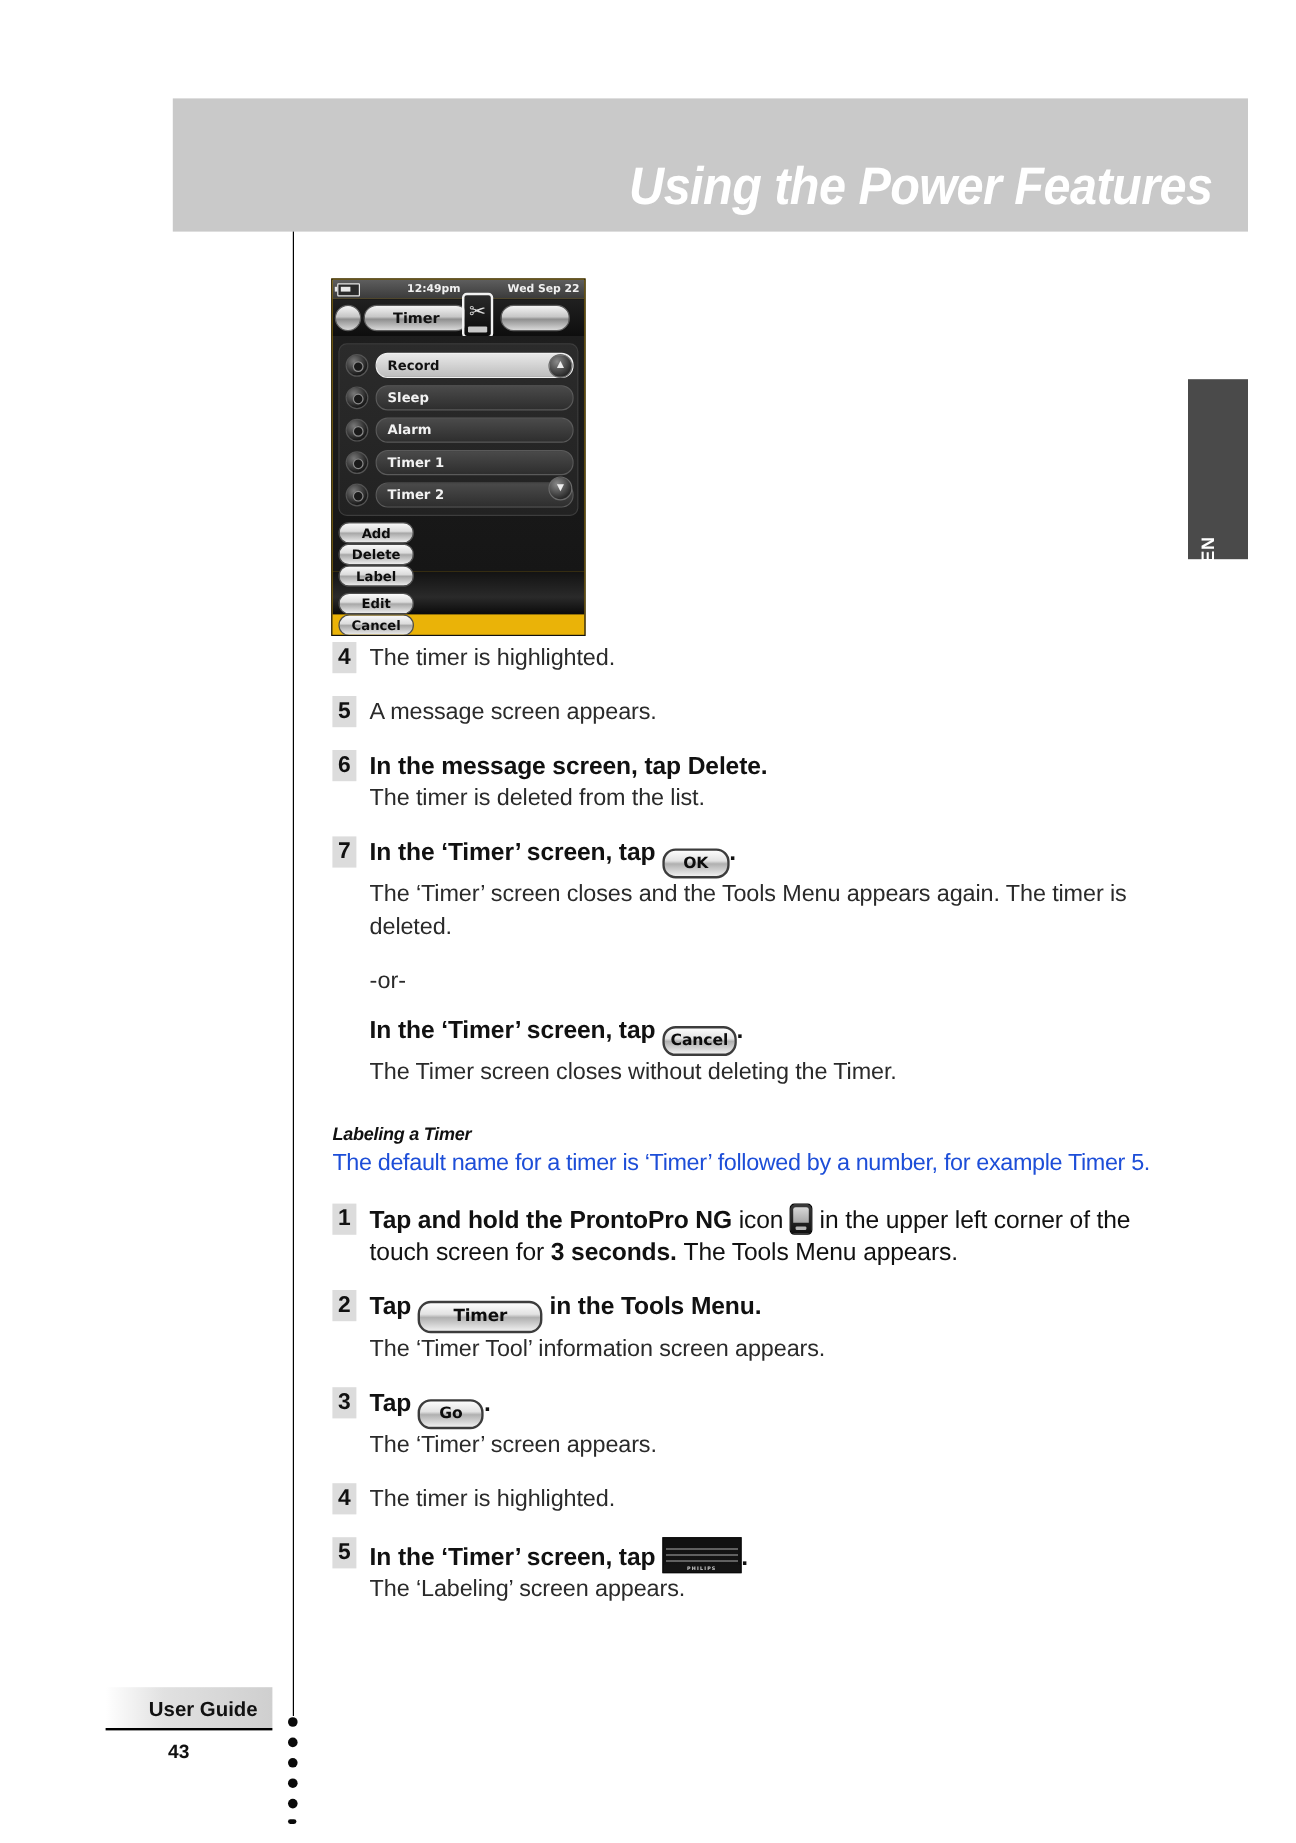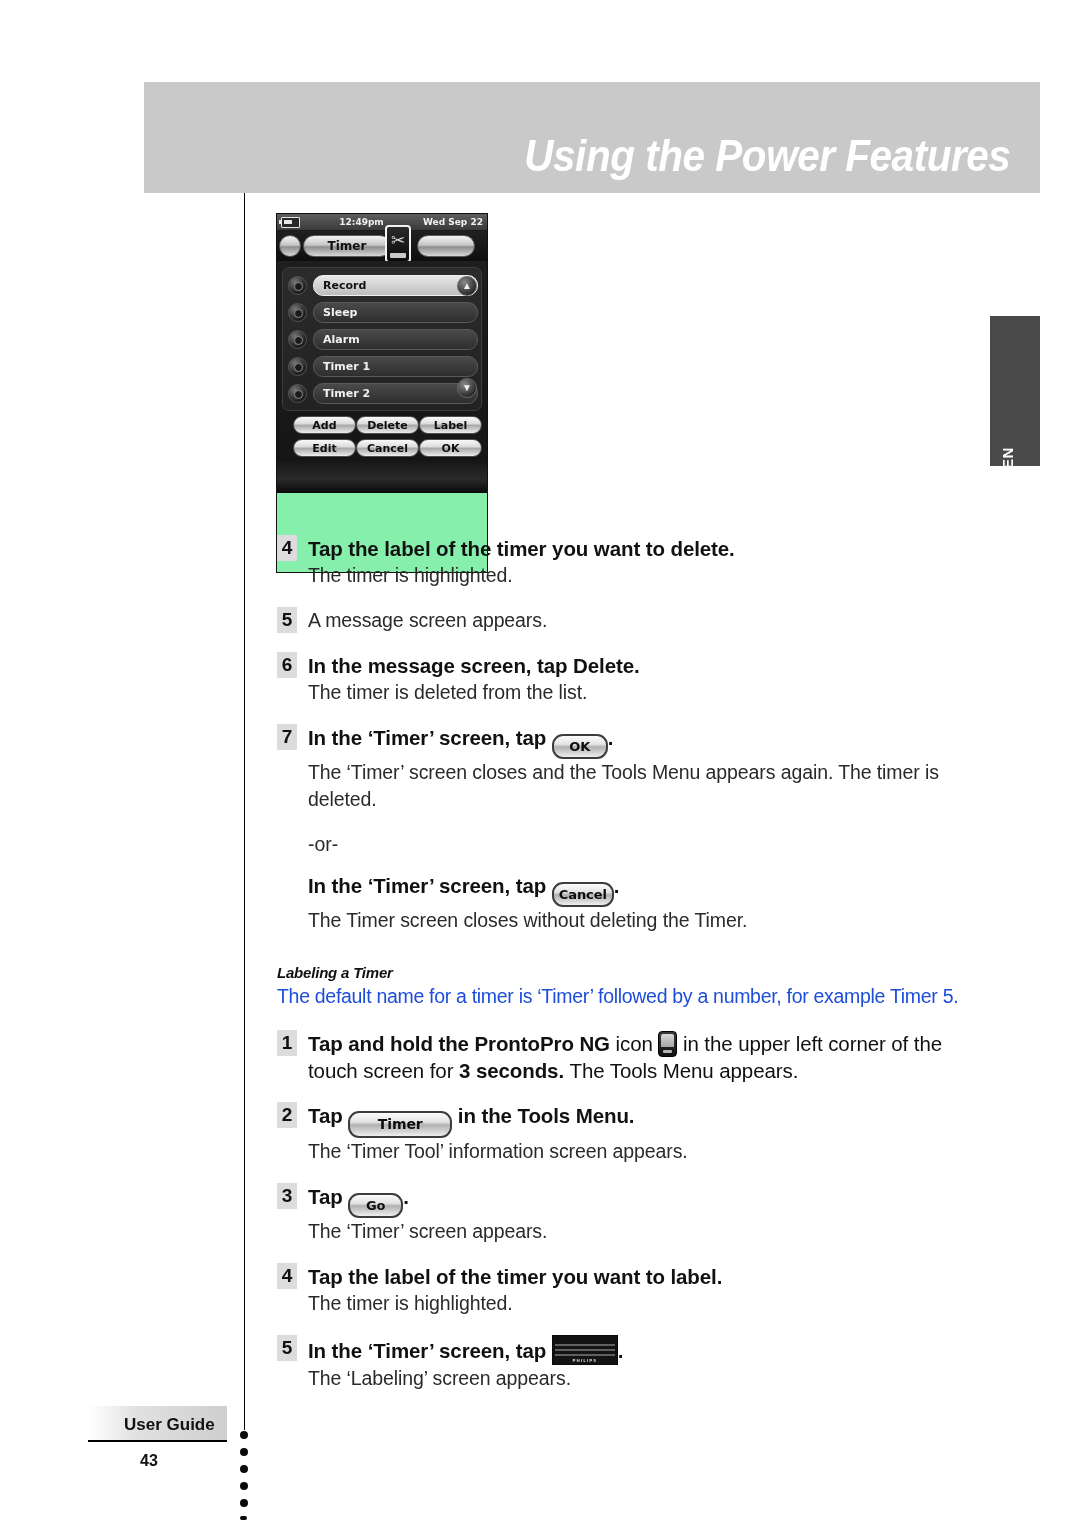--- a/index.html
+++ b/index.html
@@ -69,24 +69,24 @@
     font-size: 15px;
     font-weight: bold;
     letter-spacing: 0.5px;
     line-height: 1;
   }
 
   
   #device-shot {
     position: absolute;
     left: 276px;
-    top: 213px;
+    top: 232px;
     width: 212px;
-    height: 360px;
-    background: #86efac;
+    height: 298px;
+    background: #eab308;
     border: 1px solid #111;
     box-sizing: border-box;
     overflow: hidden;
   }
   .dev-statusbar {
     position: relative;
     height: 17px;
     background: linear-gradient(#5e5e5e, #3a3a3a);
     border-bottom: 1px solid #1a1a1a;
     display: flex;
@@ -257,22 +257,23 @@
     box-sizing: border-box;
     color: #efefef;
     font-size: 10px;
     text-align: center;
     line-height: 18px;
   }
   .dev-arrow.up { top: 8px; }
   .dev-arrow.down { top: 110px; }
   .dev-btnrow {
     display: flex;
-    justify-content: flex-end;
+    justify-content: space-between;
     margin-top: 5px;
+    flex-direction: column;
   }
   .dev-btn {
     width: 63px;
     height: 18px;
     border-radius: 9px;
     background: linear-gradient(#fafafa 0%, #dcdcdc 42%, #a8a8a8 52%, #ededed 100%);
     border: 1px solid #4e4e4e;
     box-sizing: border-box;
     display: flex;
     align-items: center;
@@ -553,21 +554,20 @@
   </div>
 
   <div class="dev-footer"></div>
 </div>
 
 <div id="content">
 
   <div class="step">
     <div class="step-num">4</div>
     <div class="step-body">
-      <div class="step-main">Tap the label of the timer you want to delete.</div>
       <div class="step-sub">The timer is highlighted.</div>
     </div>
   </div>
 
   <div class="step">
     <div class="step-num">5</div>
     <div class="step-body">
       <div class="step-sub">A message screen appears.</div>
     </div>
   </div>
@@ -642,21 +642,20 @@
         <span>Tap</span>
         <span class="ibtn ibtn-go">Go</span><span>.</span>
       </div>
       <div class="step-sub">The ‘Timer’ screen appears.</div>
     </div>
   </div>
 
   <div class="step">
     <div class="step-num">4</div>
     <div class="step-body">
-      <div class="step-main">Tap the label of the timer you want to label.</div>
       <div class="step-sub">The timer is highlighted.</div>
     </div>
   </div>
 
   <div class="step">
     <div class="step-num">5</div>
     <div class="step-body">
       <div class="step-main">
         <span>In the ‘Timer’ screen, tap</span>
         <span class="ithumb ithumb-label">

